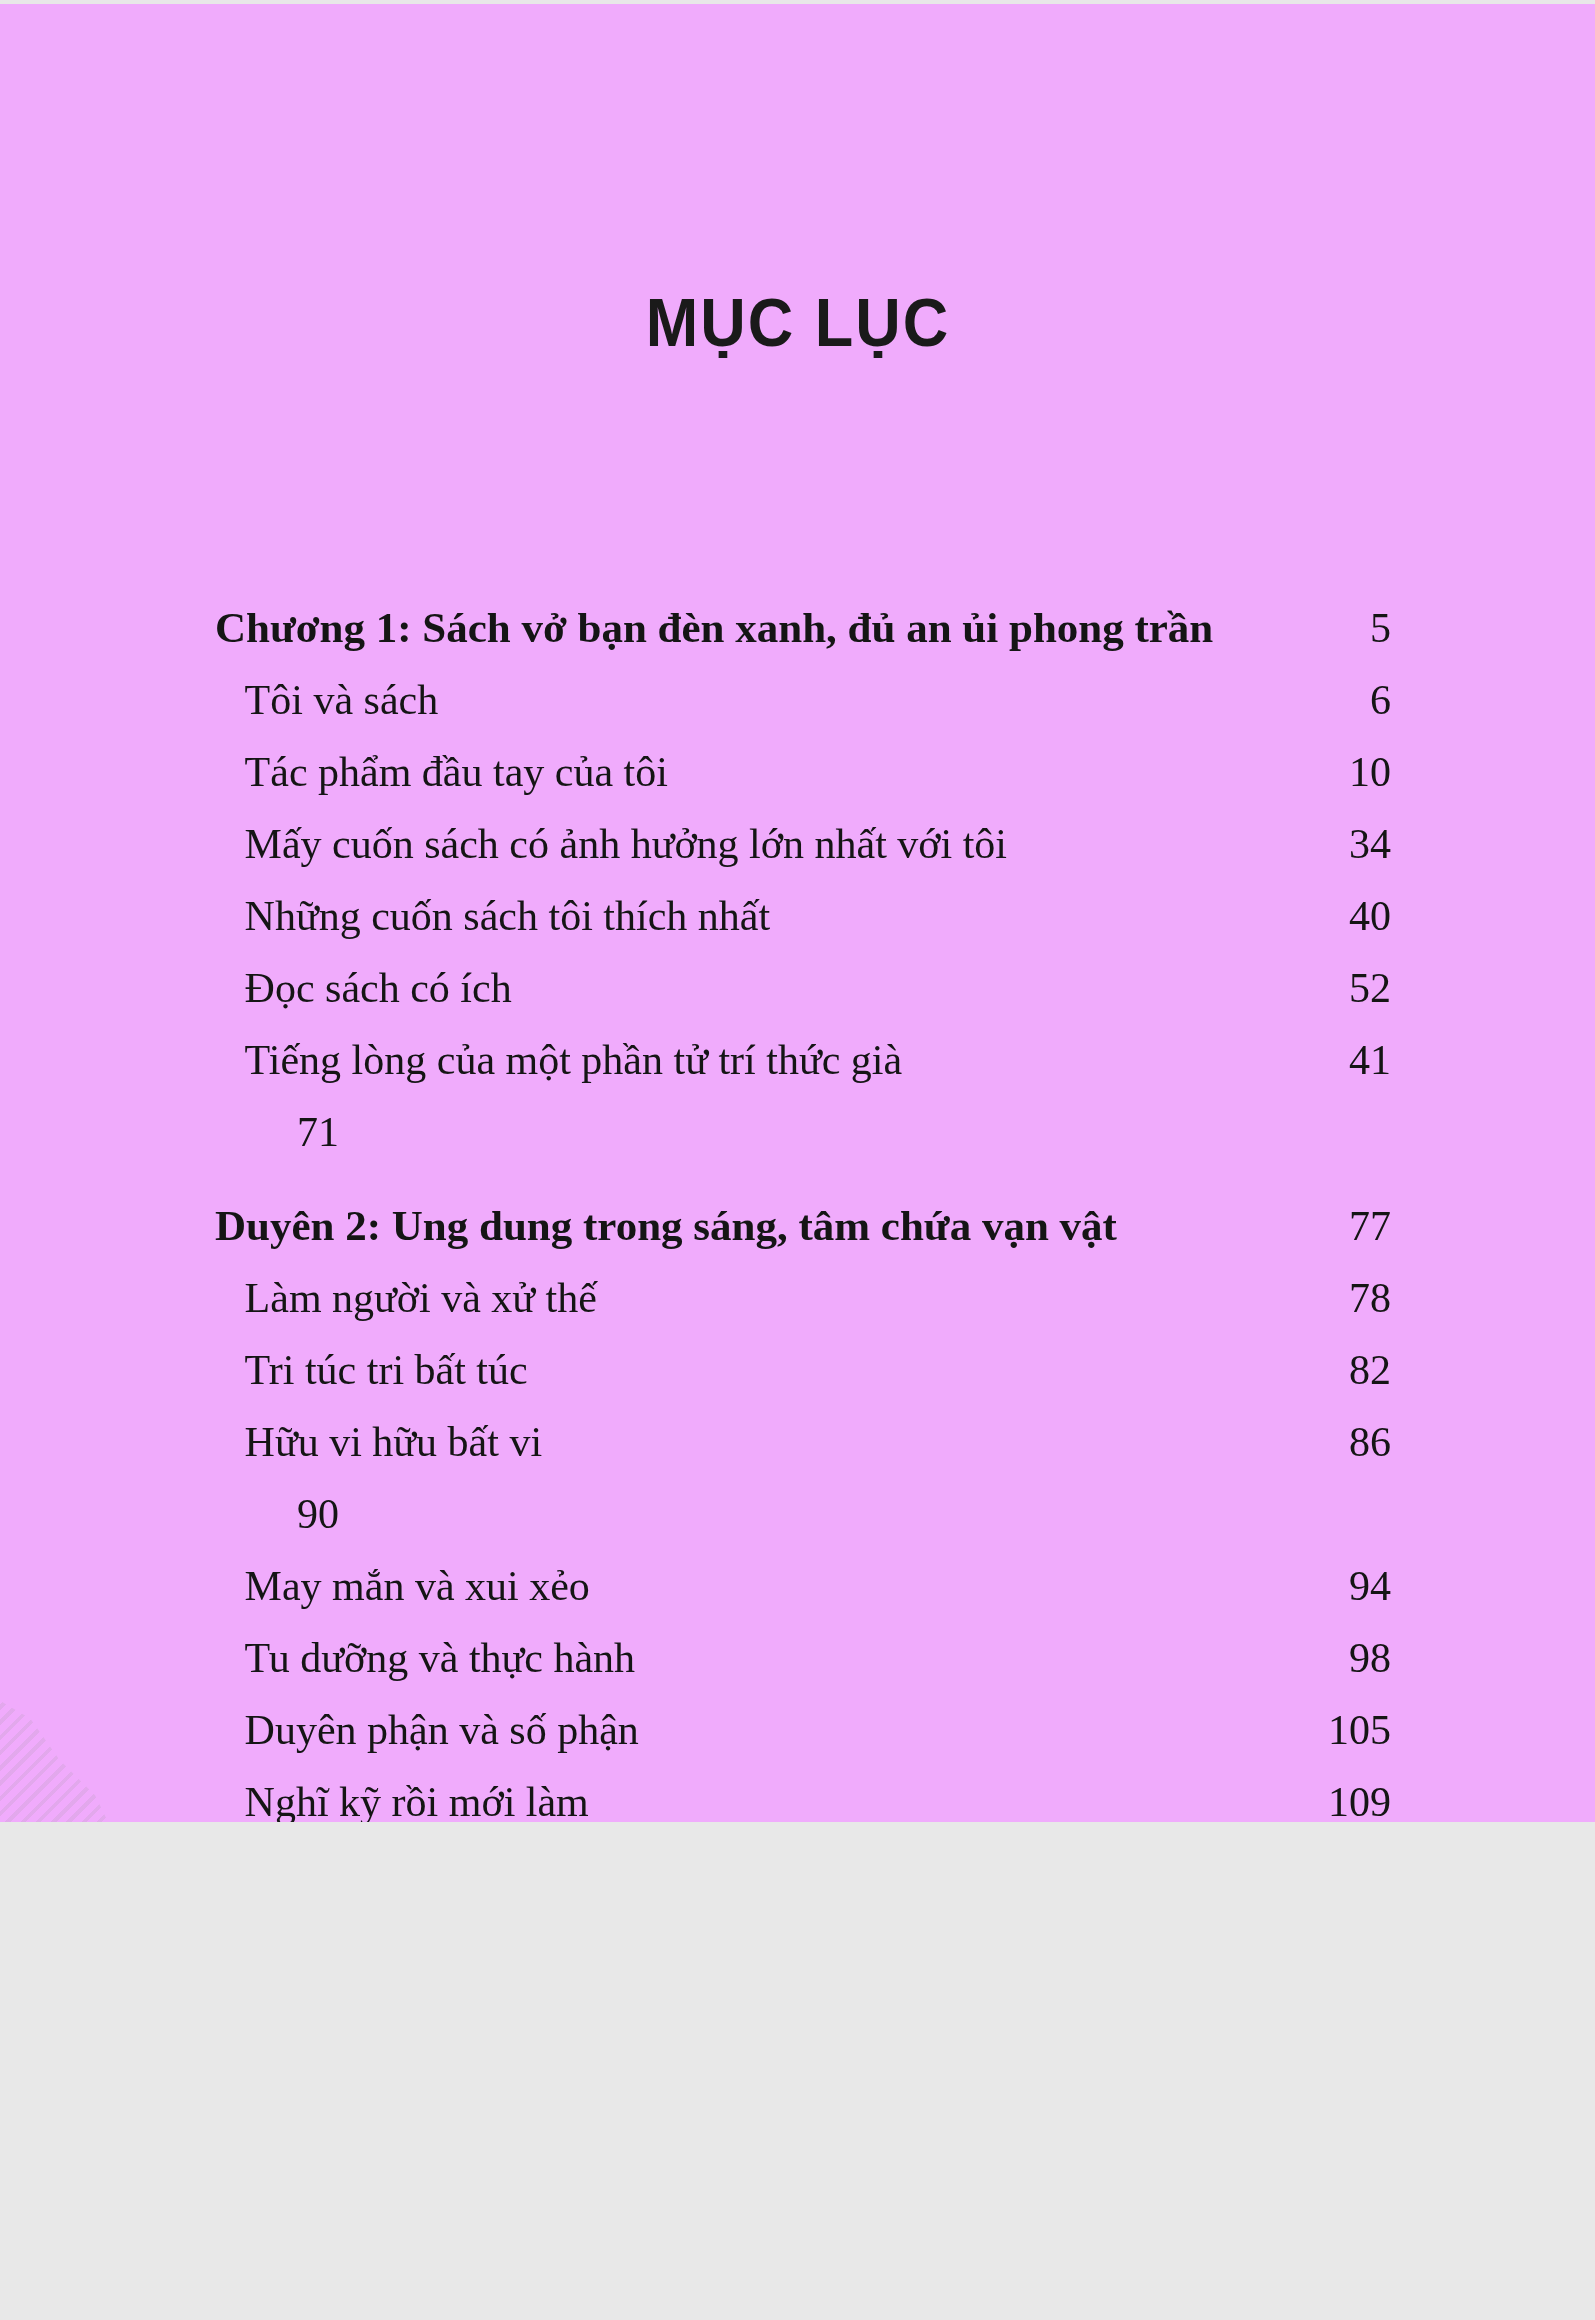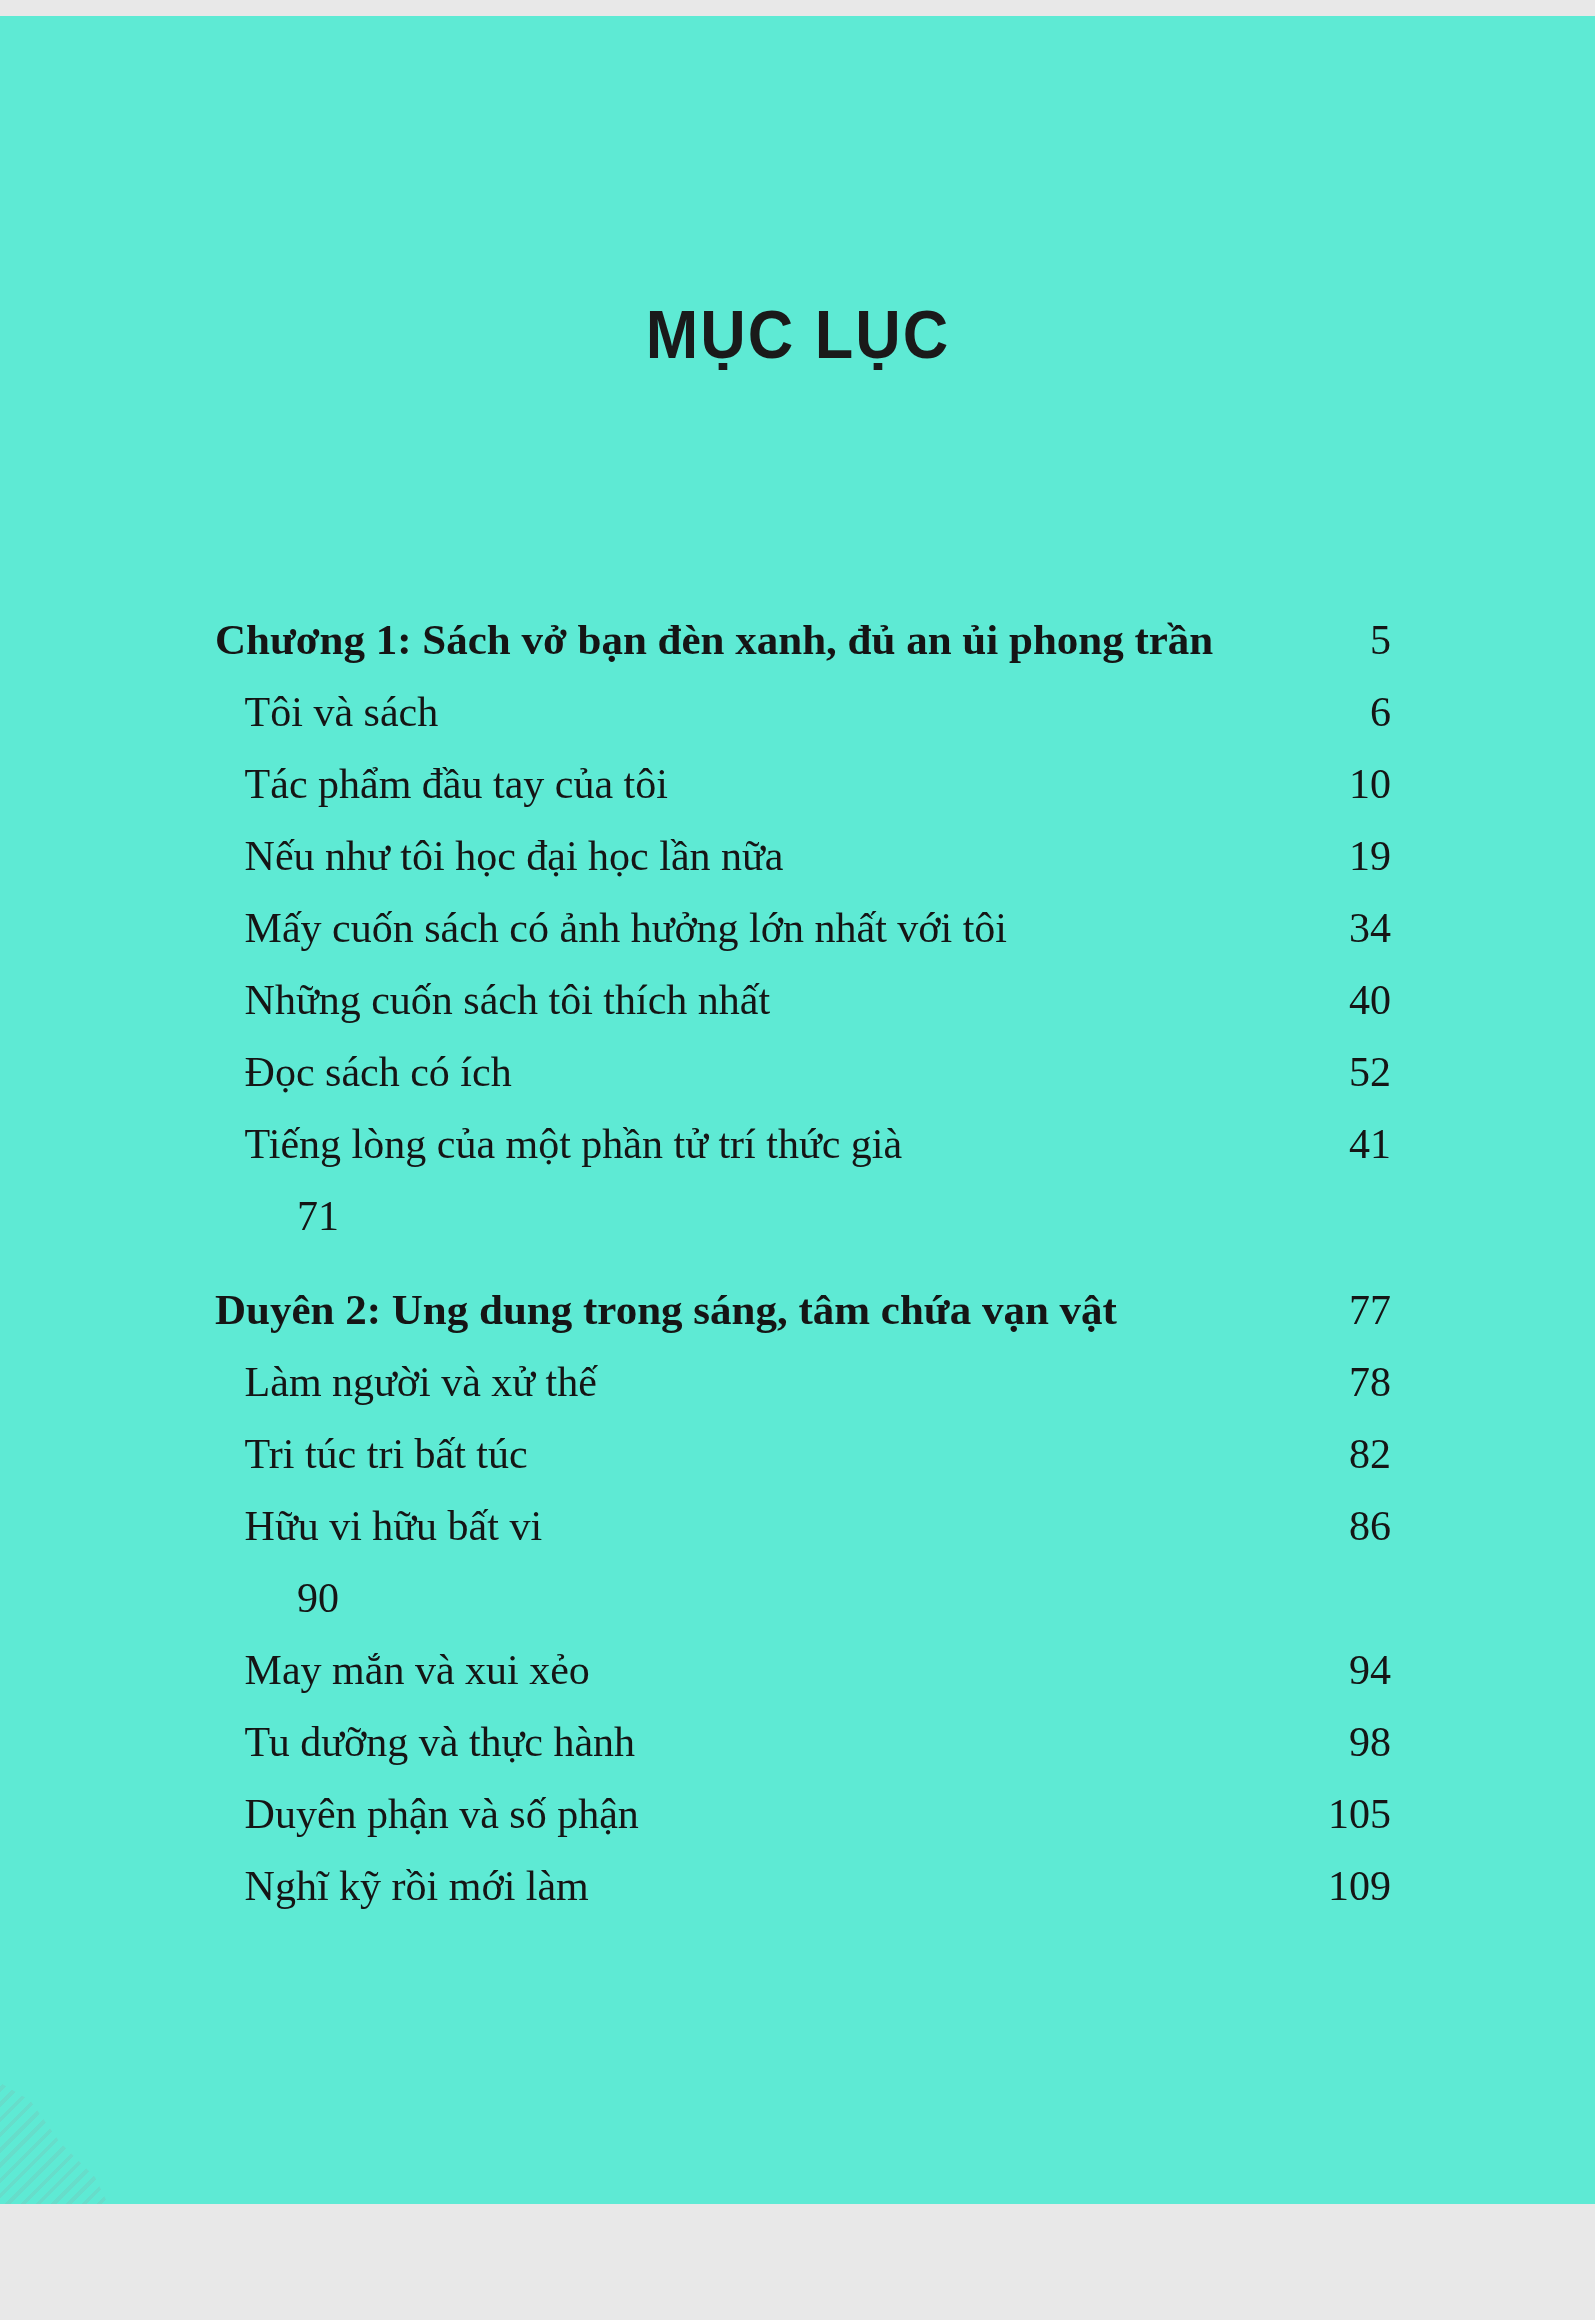--- a/index.html
+++ b/index.html
@@ -3,23 +3,23 @@
 <meta charset="utf-8">
 <style>
   html, body {
     margin: 0;
     padding: 0;
     background: #e8e8e8;
   }
   .page {
     position: relative;
     width: 1596px;
-    height: 2188px;
-    margin: 16px auto;
-    background: #5eead4;
+    height: 1818px;
+    margin: 4px auto;
+    background: #f0abfc;
     color: #151515;
     font-family: "Liberation Serif", serif;
     overflow: hidden;
   }
   .title {
     margin-top: 282px;
     text-align: center;
     font-family: "Liberation Sans", sans-serif;
     font-weight: 700;
     font-size: 63px;
@@ -92,24 +92,20 @@
       </div>
       <div class="toc-row item">
         <span class="toc-label">Tôi và sách</span>
         <span class="toc-page">6</span>
       </div>
       <div class="toc-row item">
         <span class="toc-label">Tác phẩm đầu tay của tôi</span>
         <span class="toc-page">10</span>
       </div>
       <div class="toc-row item">
-        <span class="toc-label">Nếu như tôi học đại học lần nữa</span>
-        <span class="toc-page">19</span>
-      </div>
-      <div class="toc-row item">
         <span class="toc-label">Mấy cuốn sách có ảnh hưởng lớn nhất với tôi</span>
         <span class="toc-page">34</span>
       </div>
       <div class="toc-row item">
         <span class="toc-label">Những cuốn sách tôi thích nhất</span>
         <span class="toc-page">40</span>
       </div>
       <div class="toc-row item">
         <span class="toc-label">Đọc sách có ích</span>
         <span class="toc-page">52</span>

